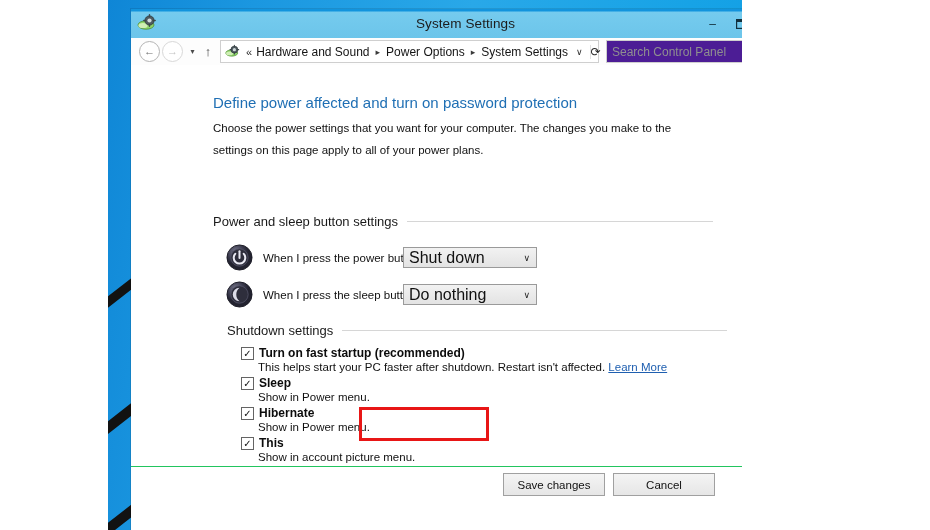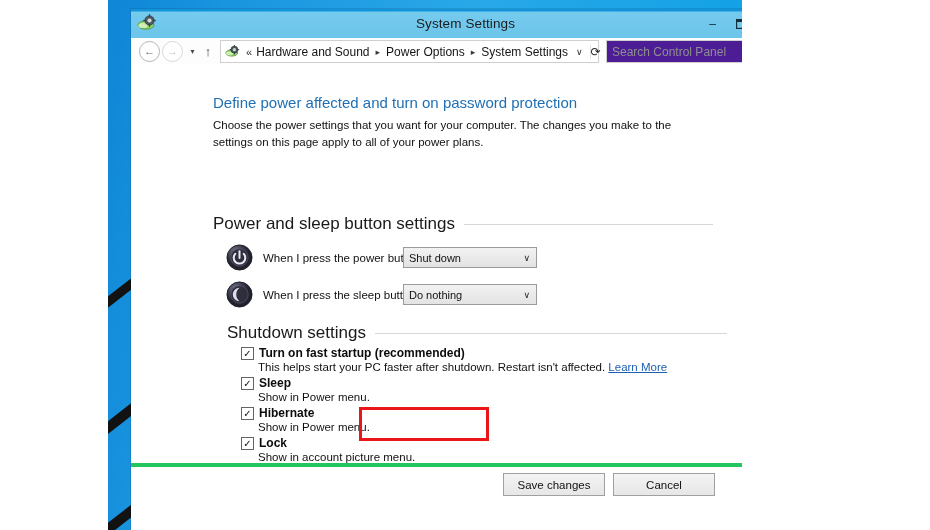--- a/index.html
+++ b/index.html
@@ -88,41 +88,41 @@
   .search-ico{color:#5a5a5a;font-size:11px;}
 
   
   .content{position:relative;height:433px;background:#fff;padding:0;}
   .h1{
     position:absolute;left:82px;top:28px;
     font-size:15px;color:#1f6fb4;white-space:nowrap;
   }
   .desc{
     position:absolute;left:82px;top:51px;width:500px;
-    font-size:11.5px;color:#111;line-height:17px;
+    font-size:11.5px;color:#111;line-height:22px;
   }
 
   .section-head{position:absolute;display:flex;align-items:center;width:500px;}
-  .section-head .lbl{font-size:17px;color:#1a1a1a;white-space:nowrap;padding-right:9px;}
+  .section-head .lbl{font-size:13px;color:#1a1a1a;white-space:nowrap;padding-right:9px;}
   .section-head .rule{flex:1;height:1px;background:#d6d6d6;}
   #sec-power{left:82px;top:148px;}
   #sec-shutdown{left:96px;top:257px;text-align:center;}
 
   
   .powerrow{position:absolute;display:flex;align-items:center;}
   #prow-0{left:95px;top:178px;}
   #prow-1{left:95px;top:215px;}
   .pwr-ico{width:27px;height:27px;flex:0 0 auto;margin-right:10px;}
   .pwr-label{font-size:11.5px;color:#111;white-space:nowrap;width:140px;}
   .select{
     width:125px;height:19px;border:1px solid #9a9a9a;
     background:linear-gradient(180deg,#f2f2f2 0%,#e3e3e3 100%);
     display:flex;align-items:center;padding:0 2px 0 5px;
   }
-  .select .val{flex:1;font-size:11px;color:#111;white-space:nowrap;}
+  .select .val{flex:1;font-size:16px;color:#111;white-space:nowrap;}
   .select .chev{font-size:9px;color:#222;padding-right:4px;}
 
   
   .cklist{position:absolute;left:110px;top:280px;width:480px;}
   .ckrow{position:relative;margin-bottom:1px;}
   .ckline{display:flex;align-items:flex-start;}
   .cbox{
     width:11px;height:11px;border:1px solid #646464;background:#fff;
     display:flex;align-items:center;justify-content:center;flex:0 0 auto;
     margin-top:1px;margin-right:5px;
@@ -135,21 +135,21 @@
   .link{color:#1f5fb0;text-decoration:underline;}
 
   .redbox{
     position:absolute;left:228px;top:341px;width:130px;height:34px;
     border:3px solid #e81616;box-sizing:border-box;pointer-events:none;
   }
 
   
   .footer{
     position:absolute;left:0;bottom:0;width:669px;height:32px;
-    background:#fff;border-top:4px solid #22c55e;
+    background:#fff;border-top:1px solid #22c55e;
   }
   .btnrow{position:absolute;right:85px;top:6px;display:flex;gap:8px;}
   .btn{
     min-width:82px;height:21px;border:1px solid #a0a0a0;
     background:linear-gradient(180deg,#f4f4f4 0%,#e6e6e6 100%);
     font-size:11.5px;color:#111;display:flex;align-items:center;justify-content:center;
     padding:0 9px;white-space:nowrap;
   }
 </style>
 </head>
@@ -323,21 +323,21 @@
             <span class="cklabel">Hibernate</span>
           </div>
           <div class="cksub">Show in Power menu.</div>
         </div>
 
         <div class="ckrow">
           <div class="ckline">
             <span class="cbox">
               <span class="tick">✓</span>
             </span>
-            <span class="cklabel">Lock</span>
+            <span class="cklabel">This</span>
           </div>
           <div class="cksub">Show in account picture menu.</div>
         </div>
 
       </div>
 
       <div class="redbox"></div>
 
       <div class="footer">
         <div class="btnrow">

